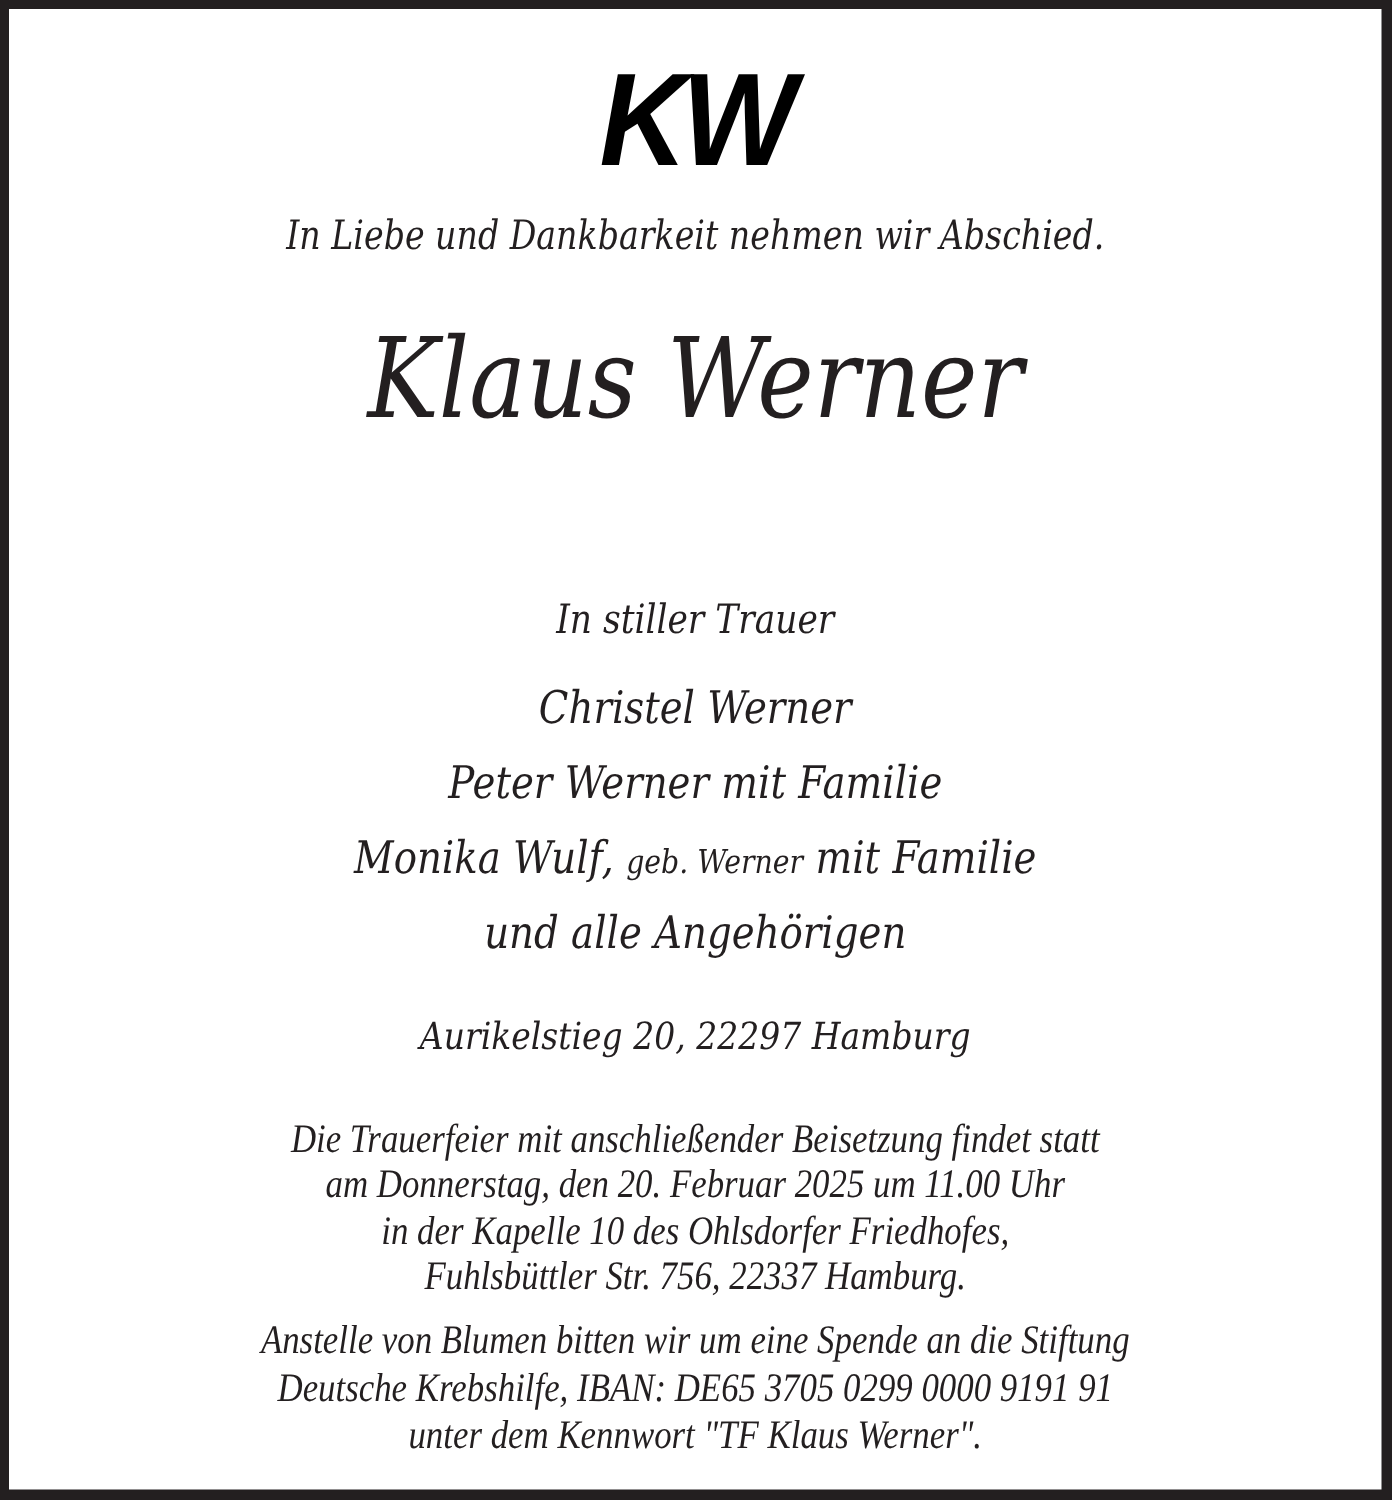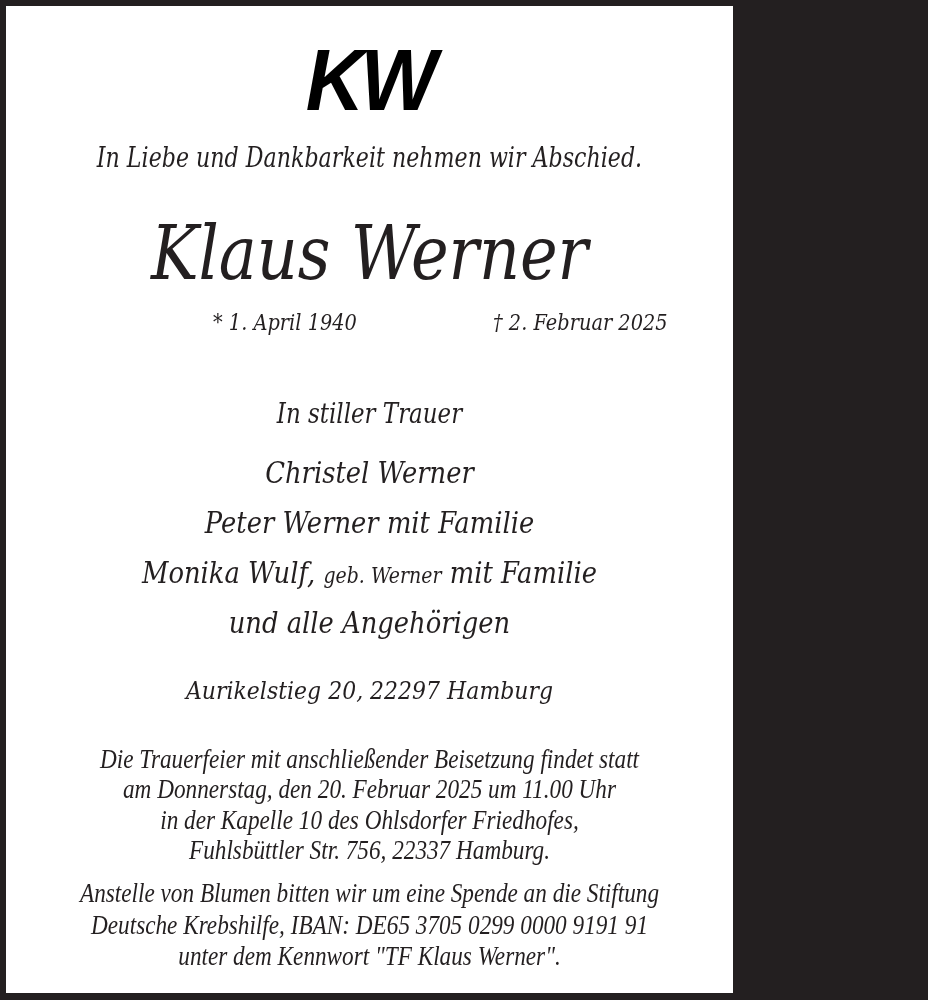--- a/index.html
+++ b/index.html
@@ -2,21 +2,21 @@
 <html><head>
 <meta charset="utf-8">
 <style>
   html, body { margin: 0; padding: 0; }
   body {
     width: 928px; height: 1000px; background: #231f20;
     position: relative; overflow: hidden;
     font-family: "DejaVu Serif", serif; color: #231f20;
   }
   .card {
-    position: absolute; left: 6px; top: 6px; width: 727px; height: 987px;
+    position: absolute; left: 6px; top: 6px; width: 915px; height: 987px;
     background: #ffffff;
   }
   .line {
     position: absolute; left: 0; width: 100%; text-align: center;
     white-space: nowrap; line-height: 1;
   }
   .logo {
     top: 30px; font-family: "Liberation Sans", sans-serif; font-weight: bold;
     font-style: italic; font-size: 88px; letter-spacing: -4px;
     transform: scaleX(0.92); color: #000;
@@ -39,24 +39,20 @@
   .c1 { top: 740px; } .c2 { top: 770px; } .c3 { top: 801px; } .c4 { top: 831px; }
   .d1 { top: 874px; } .d2 { top: 906px; } .d3 { top: 937px; }
 </style>
 </head>
 <body>
 
 <div class="card">
   <div class="line logo">KW</div>
   <div class="line intro">In Liebe und Dankbarkeit nehmen wir Abschied.</div>
   <div class="line name">Klaus Werner</div>
-  <div class="line dates">
-    <span class="birth">* 1. April 1940</span>
-    <span class="death">† 2. Februar 2025</span>
-  </div>
   <div class="line trauer-head">In stiller Trauer</div>
   <div class="line mourner m1">Christel Werner</div>
   <div class="line mourner m2">Peter Werner mit Familie</div>
   <div class="line mourner m3"><span>Monika Wulf,</span> <span class="small">geb. Werner</span> <span>mit Familie</span></div>
   <div class="line mourner m4">und alle Angehörigen</div>
   <div class="line address">Aurikelstieg 20, 22297 Hamburg</div>
   <div class="line ceremony c1">Die Trauerfeier mit anschließender Beisetzung findet statt</div>
   <div class="line ceremony c2">am Donnerstag, den 20. Februar 2025 um 11.00 Uhr</div>
   <div class="line ceremony c3">in der Kapelle 10 des Ohlsdorfer Friedhofes,</div>
   <div class="line ceremony c4">Fuhlsbüttler Str. 756, 22337 Hamburg.</div>

